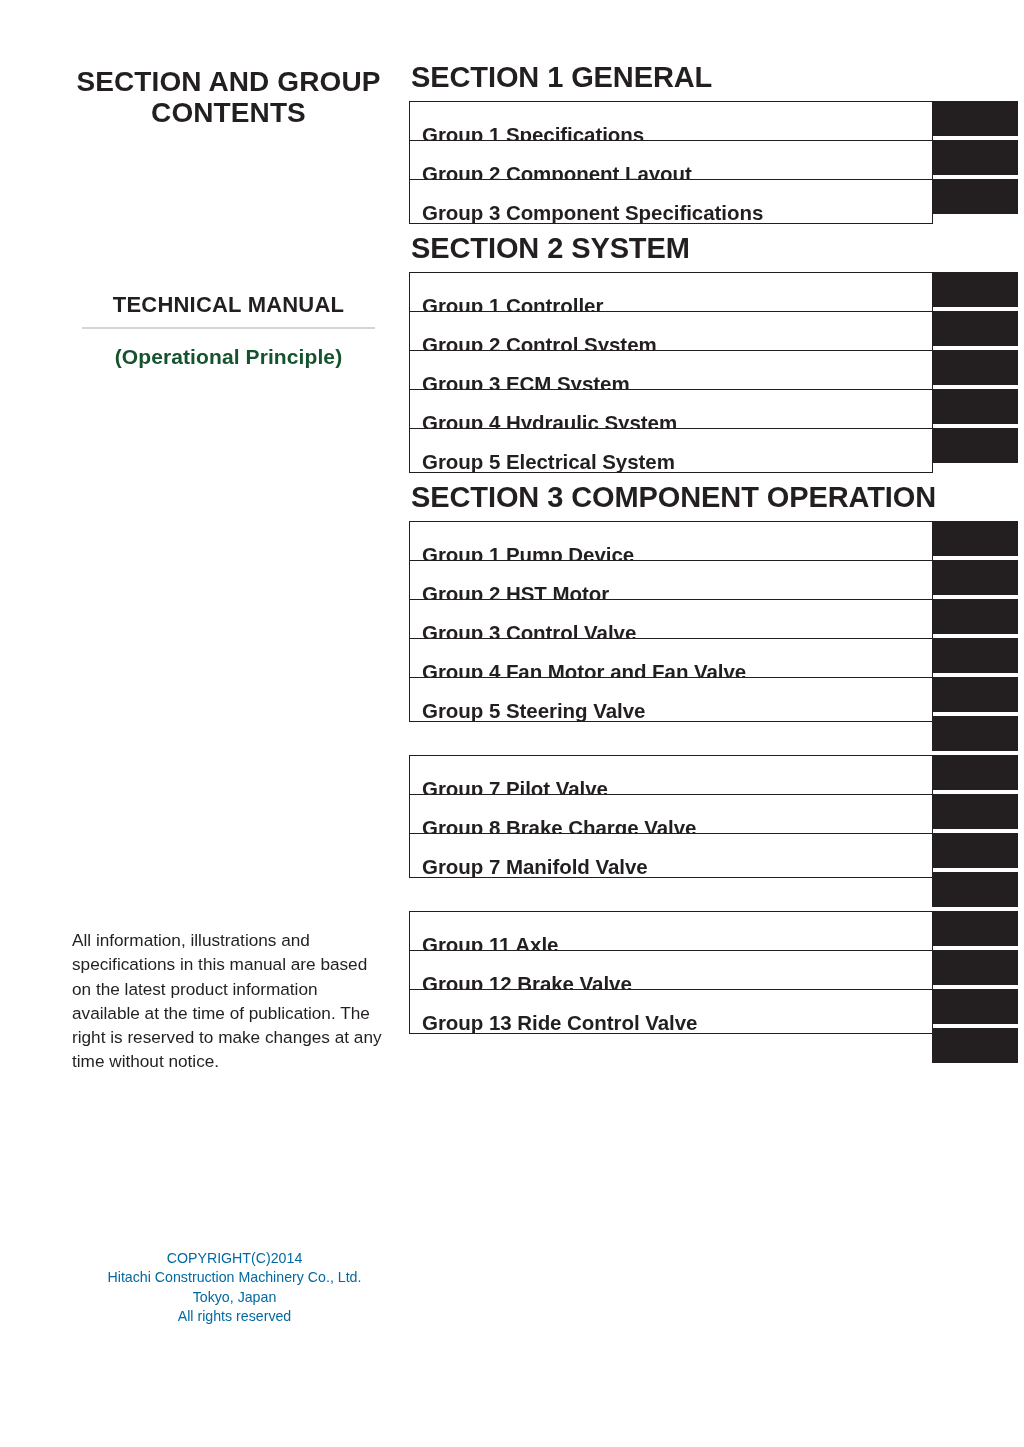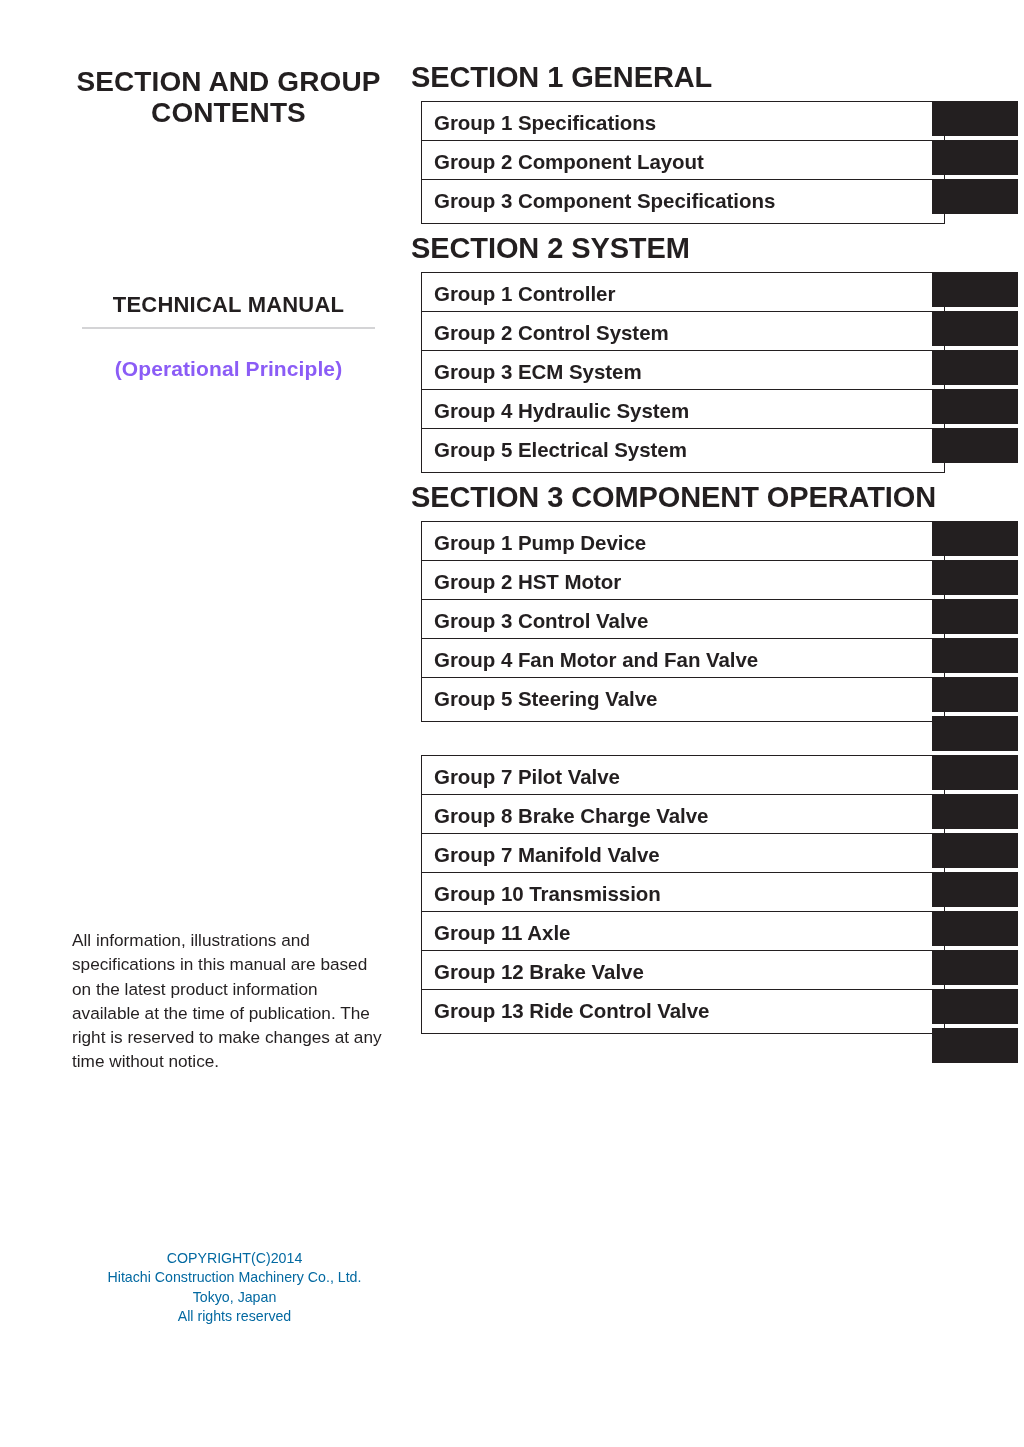--- a/index.html
+++ b/index.html
@@ -55,25 +55,25 @@
     line-height: 1.2;
     color: #231f20;
   }
   #manual-divider {
     margin: 9px auto 0 auto;
     width: 293px;
     height: 2px;
     background: #d4d4d6;
   }
   #manual-subtitle {
-    margin-top: 28px;
+    margin-top: 16px;
     font-size: 21px;
     font-weight: bold;
     letter-spacing: 0.1px;
-    color: #8b5cf6;
+    color: #14532d;
   }
 
   #disclaimer {
     position: absolute;
     left: 16px;
     top: 928px;
     width: 312px;
     font-size: 17.2px;
     line-height: 1.41;
     color: #231f20;
@@ -115,29 +115,29 @@
   .sec-2 .section-heading { padding-top: 16px;  padding-bottom: 9px; }
   .sec-3 .section-heading { padding-top: 16px;  padding-bottom: 9px; }
 
   .group-row {
     position: relative;
     height: 35px;
     margin-bottom: 4px;
   }
   .group-box {
     position: absolute;
-    left: 12px;
+    left: 0;
     top: 0;
     width: 524px;
     height: 45px;
     box-sizing: border-box;
     border: 1.6px solid #231f20;
     background: #ffffff;
     display: flex;
-    align-items: center;
+    align-items: flex-end;
   }
   .group-label {
     font-size: 20.5px;
     font-weight: bold;
     color: #231f20;
     padding-left: 12px;
     letter-spacing: -0.05px;
     white-space: nowrap;
     line-height: 1;
   }
@@ -281,23 +281,20 @@
           </div>
           <div class="group-tab"></div>
         </div>
         <div class="group-row">
           <div class="group-box">
             <span class="group-label">Group 7 Manifold Valve</span>
           </div>
           <div class="group-tab"></div>
         </div>
         <div class="group-row">
-          <div class="group-box">
-            <span class="group-label">Group 10 Transmission</span>
-          </div>
           <div class="group-tab"></div>
         </div>
         <div class="group-row">
           <div class="group-box">
             <span class="group-label">Group 11 Axle</span>
           </div>
           <div class="group-tab"></div>
         </div>
         <div class="group-row">
           <div class="group-box">

